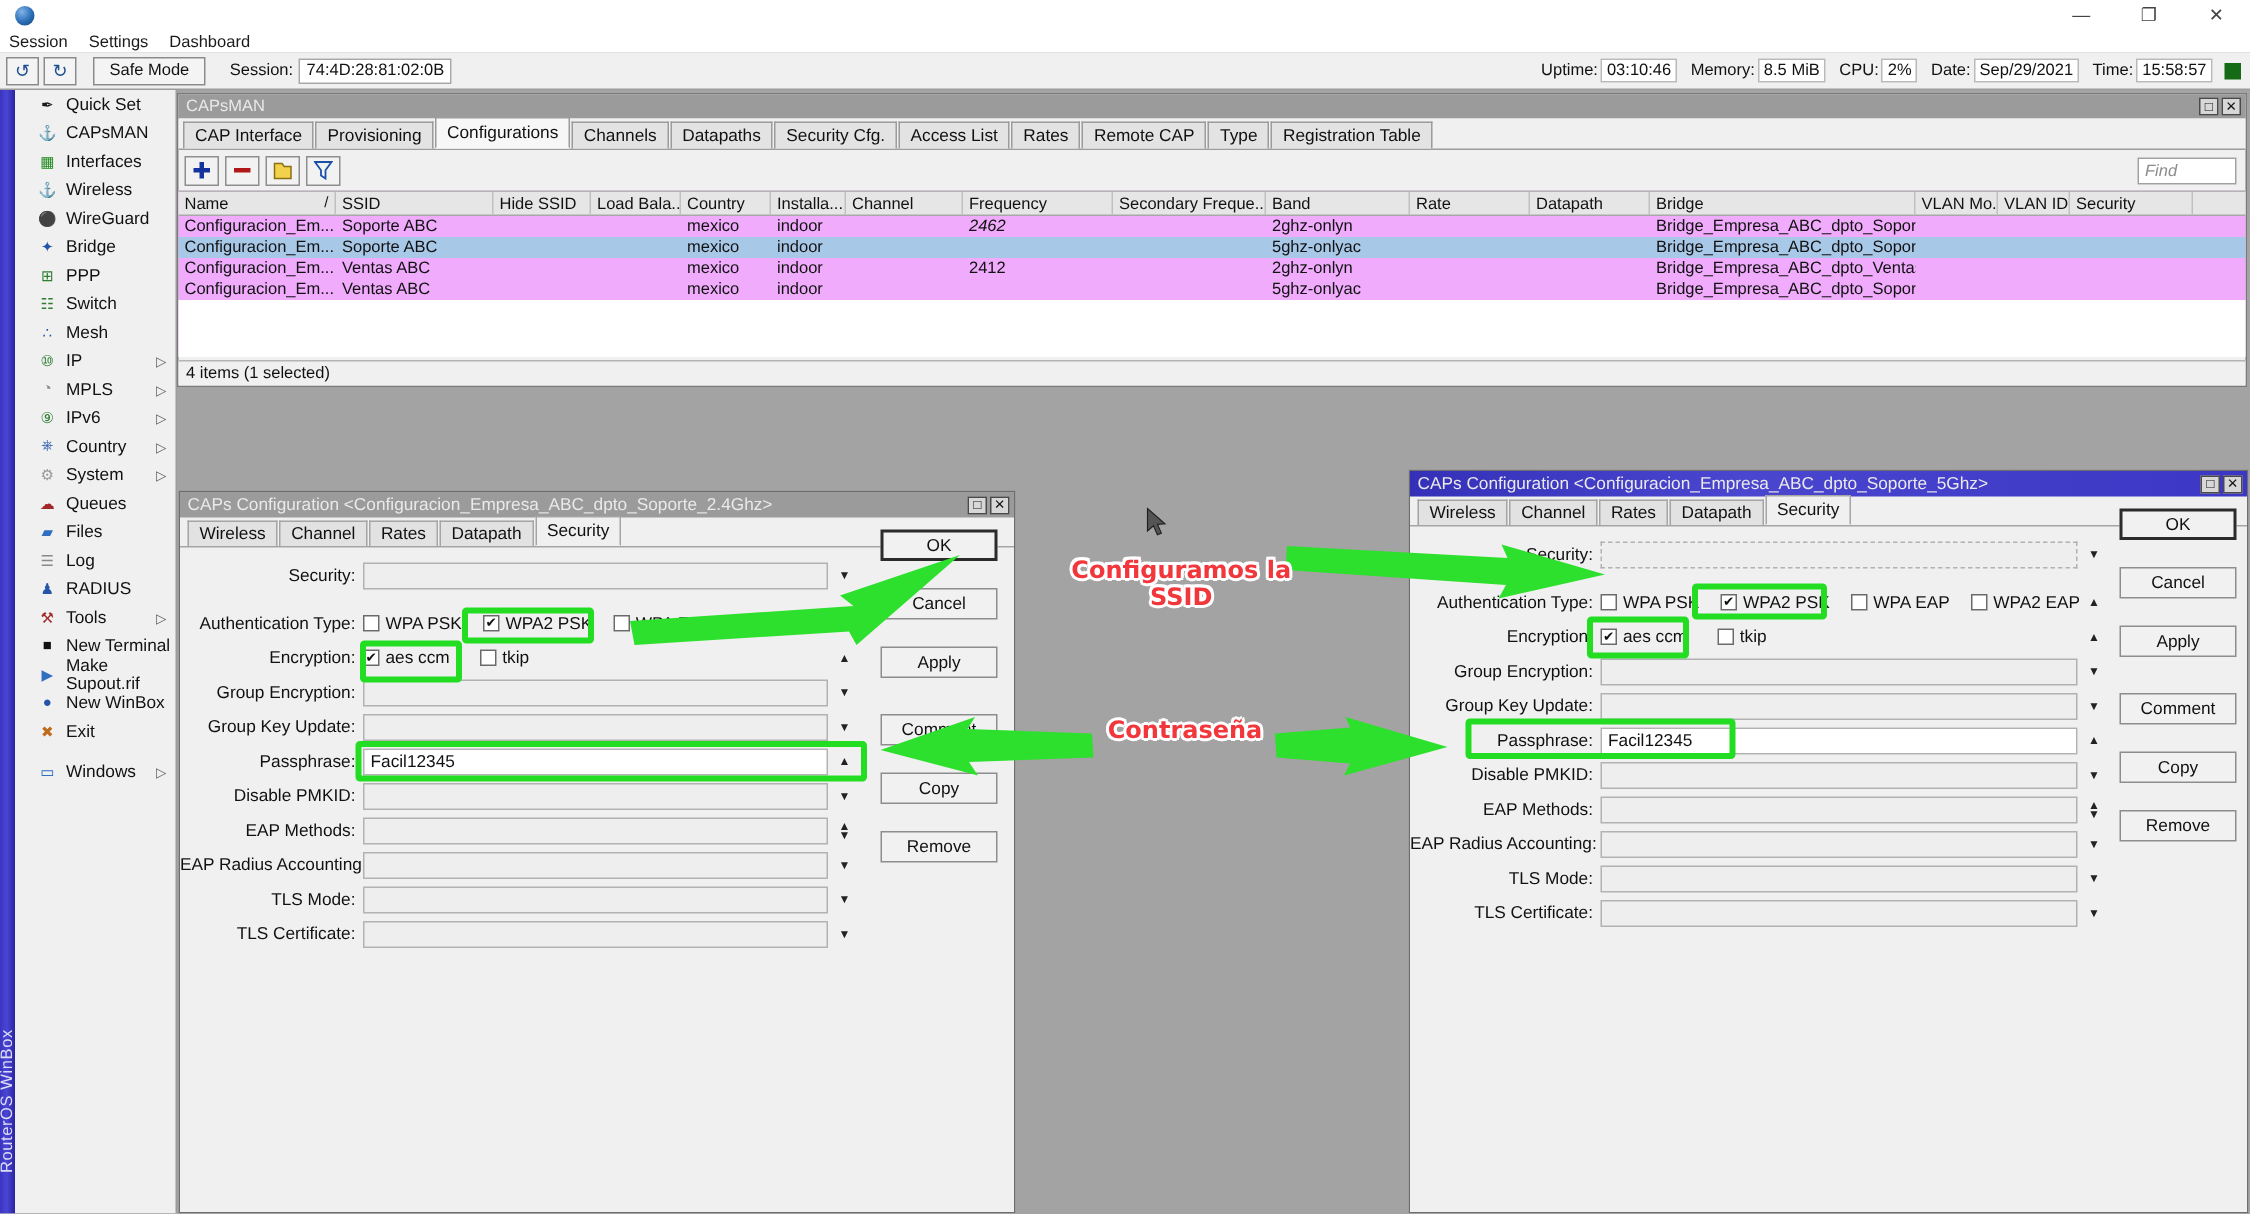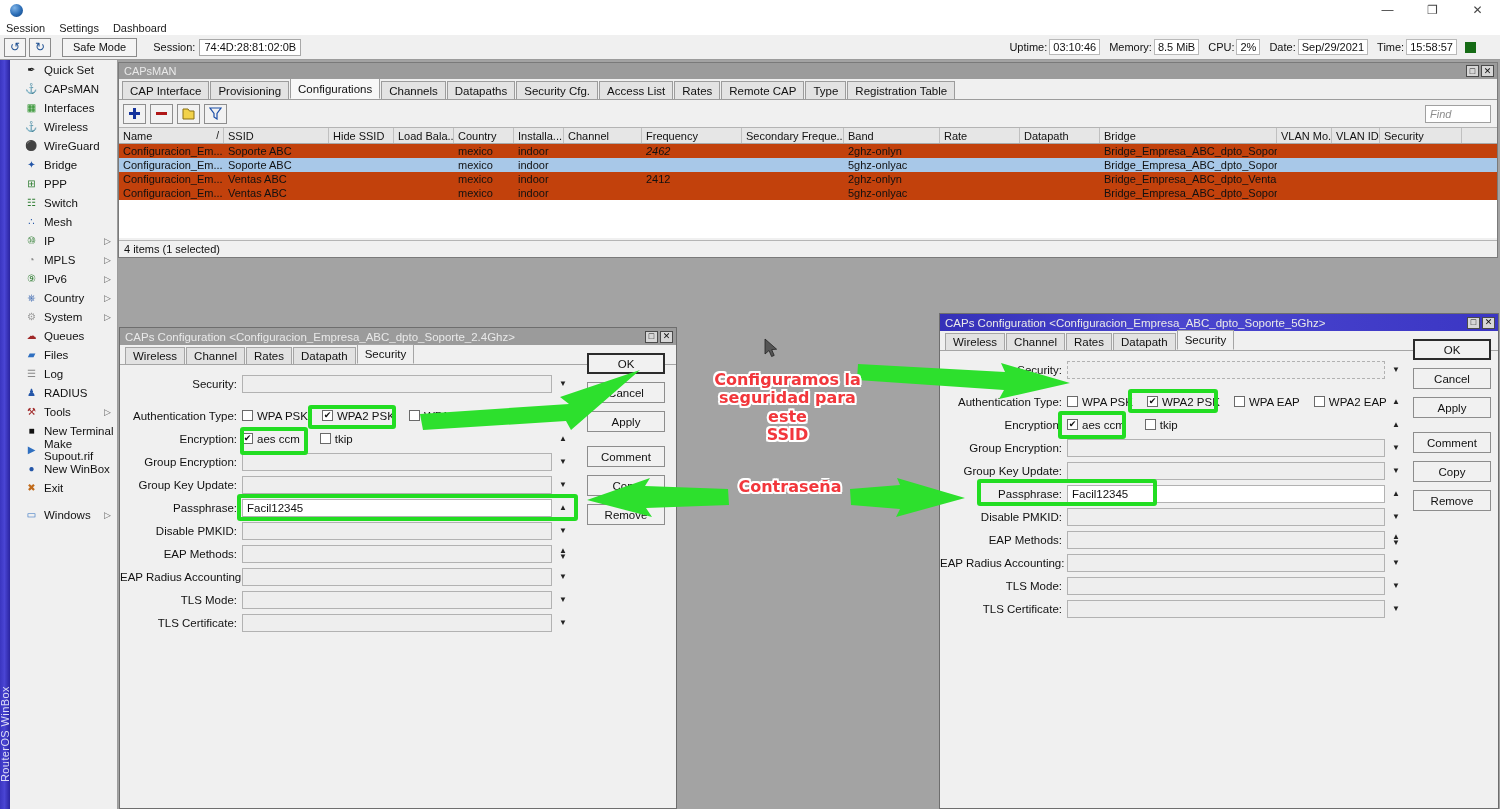--- a/index.html
+++ b/index.html
@@ -51,21 +51,21 @@
   .tb-safemode {
     height: 19px; border: 1px solid #8b8b8b; background: #f4f4f4;
     display: flex; align-items: center; justify-content: center;
     padding: 0 10px; margin-left: 8px; font-size: 11px; color: #111;
   }
   .tb-sesslabel { margin-left: 16px; font-size: 11px; color: #111; }
   .tb-sessval {
     margin-left: 4px; height: 17px; background: #fff; border: 1px solid #a8a8a8;
     padding: 0 4px; display: flex; align-items: center; font-size: 11px; color: #111;
   }
-  .tb-right { margin-left: auto; display: flex; align-items: center; padding-right: 24px; }
+  .tb-right { margin-left: auto; display: flex; align-items: center; padding-right: 6px; }
   .stat-lbl { font-size: 11px; color: #111; margin-left: 9px; }
   .stat-val {
     background: #fff; border: 1px solid #b9b9b9; height: 16px;
     display: flex; align-items: center; padding: 0 3px; font-size: 11px; color: #111;
     margin-left: 2px;
   }
   .cpu-led { width: 11px; height: 11px; background: #156b15; margin-left: 8px; }
 
   
   .sidebar {
@@ -131,21 +131,21 @@
   .grow { display: flex; height: 14px; align-items: center; }
   .ghead { background: #e6e6e6; height: 16px; border-bottom: 1px solid #a8a8a8; }
   .gcell {
     font-size: 11px; color: #111; padding-left: 4px; height: 100%;
     display: flex; align-items: center; overflow: hidden; white-space: nowrap;
   }
   .ghead .gcell { border-right: 1px solid #c0c0c0; }
   .grow.sel { background: #a8c8e8; }
   .grow.sel .gcell { color: #111; }
   .grid-blank { height: 38px; background: #fff; }
-  .grid-area { background: #c2410c; }
+  .grid-area { background: #f0abfc; }
   .statusbar {
     position: absolute; left: 0; bottom: 0; width: 100%; height: 17px;
     border-top: 1px solid #b4b4b4; background: #f0f0f0;
     display: flex; align-items: center; padding-left: 5px; font-size: 11px; color: #111;
   }
 
   
   .dlg { position: absolute; background: #f0f0f0; border: 1px solid #6e6e6e; }
   .dlg-tb {
     height: 17px; display: flex; align-items: center; padding-left: 5px;
@@ -181,21 +181,21 @@
   .spin.up::before { content: "\25B2"; }
   .spin.down::before { content: "\25BC"; }
   .spin.both { line-height: 6px; }
   .cb { display: flex; align-items: center; margin-right: 6px; }
   .cbbox {
     width: 11px; height: 11px; border: 1px solid #6a6a6a; background: #fff;
     margin-right: 4px; display: flex; align-items: center; justify-content: center;
     font-size: 9px; color: #111; line-height: 1;
   }
   .cblbl { font-size: 11.5px; color: #111; white-space: nowrap; }
-  .btncol { position: absolute; display: flex; flex-direction: column; gap: 8px; }
+  .btncol { position: absolute; display: flex; flex-direction: column; gap: 18px; }
   .dbtn {
     width: 78px; height: 21px; border: 1px solid #8d8d8d; background: #f1f1f1;
     display: flex; align-items: center; justify-content: center;
     font-size: 11.5px; color: #111;
   }
   .dbtn.primary { border: 2px solid #2b2b2b; }
 
   
   .hl {
     position: absolute; border: 4px solid #22dd22; border-radius: 3px;
@@ -785,21 +785,20 @@
       <path d="M728,489 L645,486 L650,478 L587,500 L652,517 L646,508 L729,505 Z"></path>
     </g>
 
     <g fill="#2de02d">
       <path d="M850,489 L900,485 L897,478 L965,498 L896,517 L900,509 L851,505 Z"></path>
     </g>
   </svg>
 
   <div class="anno" style="left:700px; top:371px; width:175px;">
     <div>Configuramos la</div>
-    <div>seguridad para este</div>
     <div>SSID</div>
   </div>
   <div class="anno" style="left:730px; top:478px; width:120px;">Contraseña</div>
 
   <svg class="cursor" style="left:764px; top:338px;" width="16" height="22" viewBox="0 0 16 22">
     <path d="M1,1 L1,16 L5,12.5 L7.6,18.5 L10.2,17.4 L7.7,11.6 L12.6,11.2 Z" fill="#555" stroke="#222" stroke-width="0.8"></path>
   </svg>
 
 </div>
 

